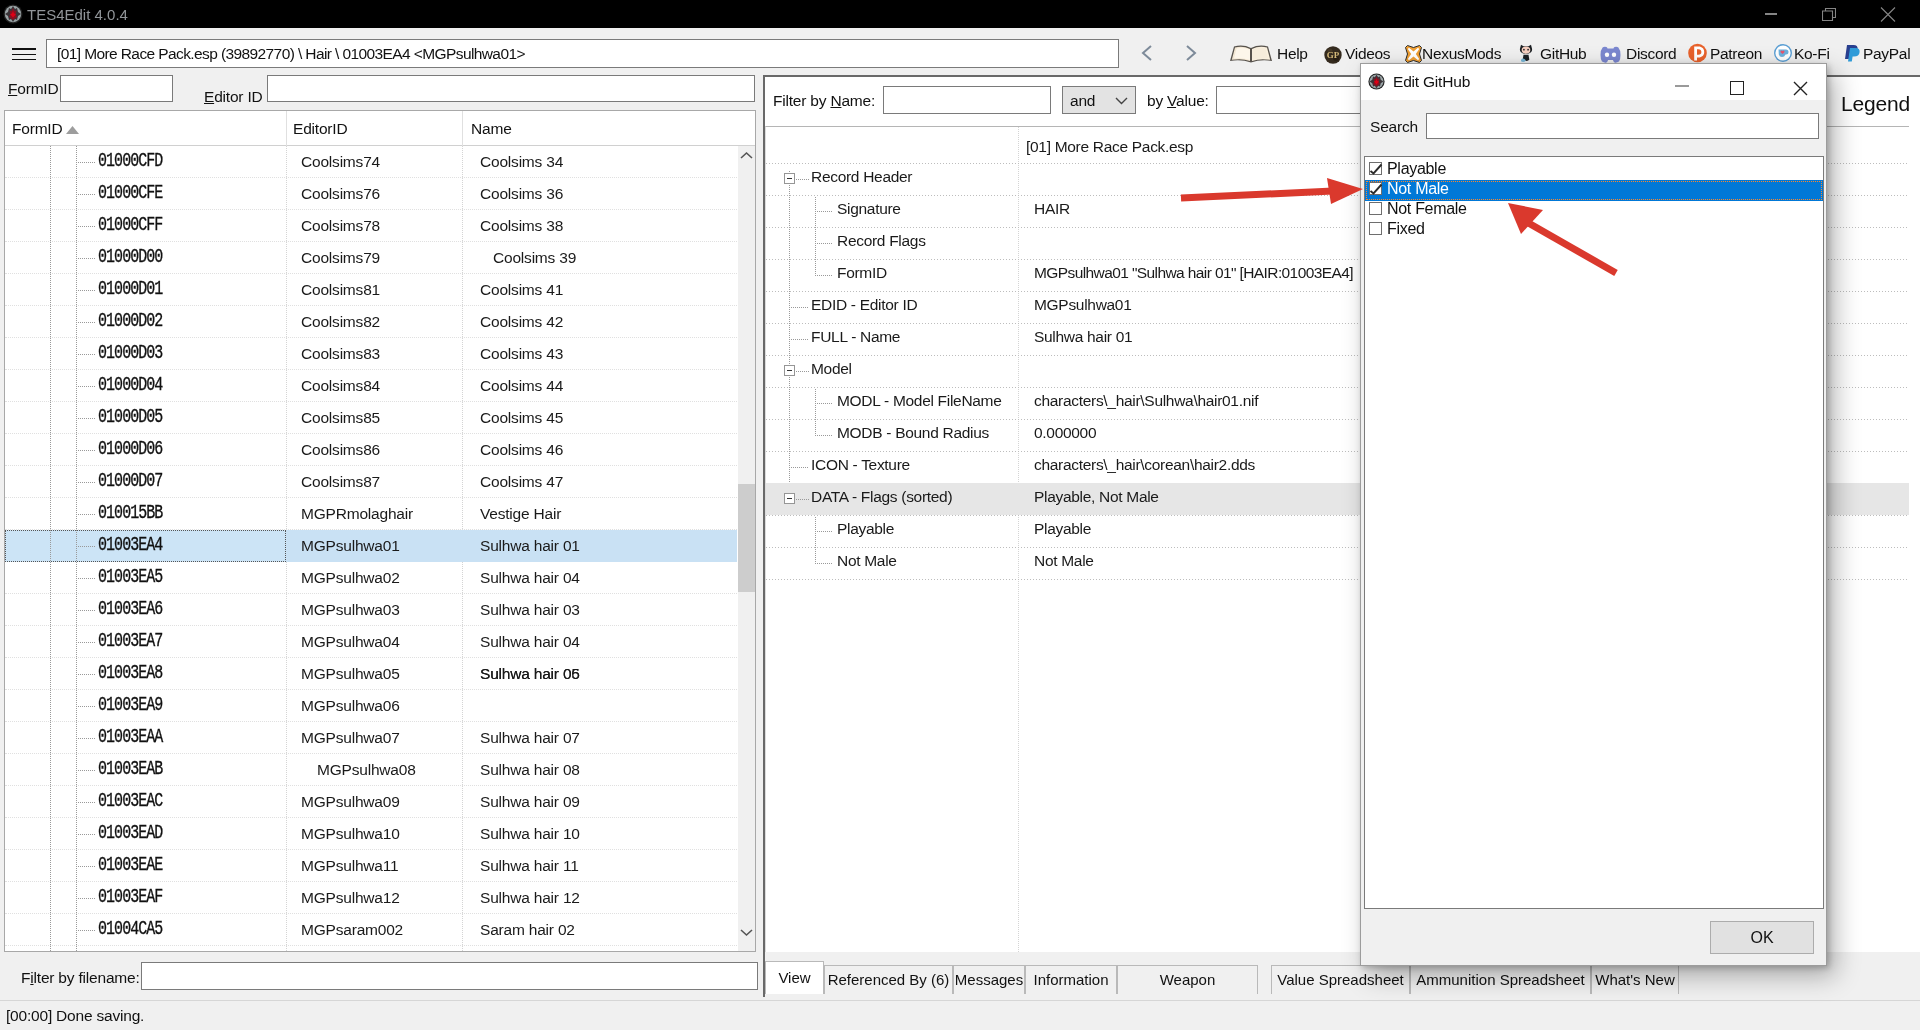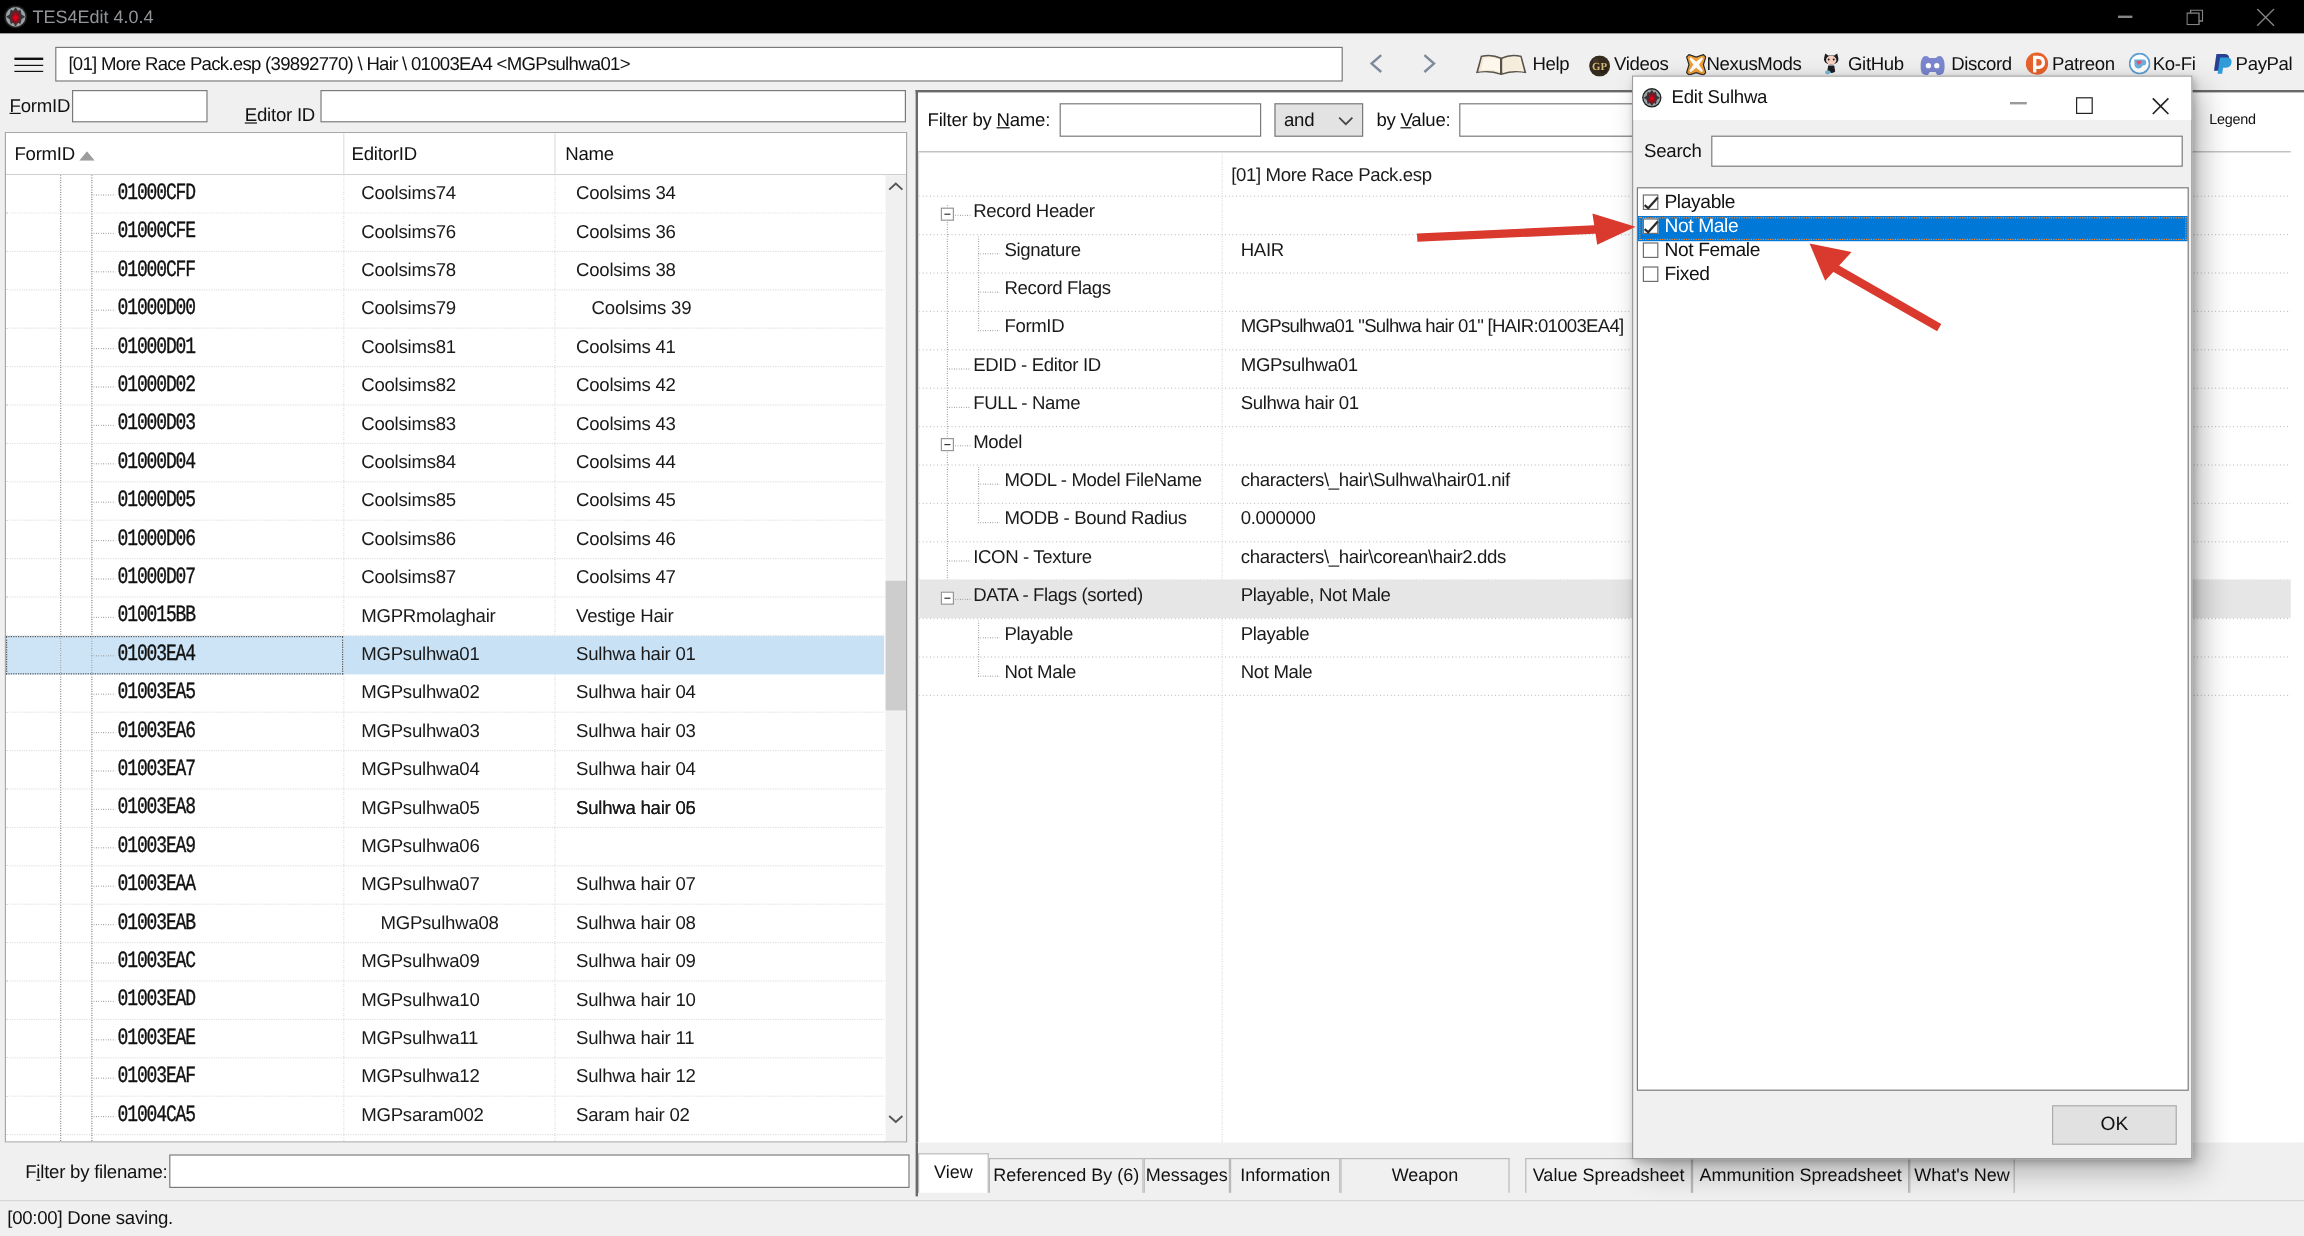--- a/index.html
+++ b/index.html
@@ -277,21 +277,21 @@
 <div class="abs" style="left:763px;top:75px;width:1157px;height:877px;background:#fff;border-top:2px solid #696969;border-left:2px solid #696969"></div>
 <div class="lbl" style="left:773px;top:92px">Filter by <span class="u">N</span>ame:</div>
 <div class="inp" style="left:883px;top:86px;width:168px;height:28px"></div>
 <div class="abs" style="left:1062px;top:86px;width:74px;height:28px;background:#e3e3e3;border:1px solid #7a7a7a"></div>
 <div class="lbl" style="left:1070px;top:92px">and</div>
 <svg class="abs" style="left:1115px;top:97px" width="13" height="8" viewBox="0 0 13 8">
     <path d="M1 1 L6.5 6.5 L12 1" stroke="#444" stroke-width="1.4" fill="none"></path>
   </svg>
 <div class="lbl" style="left:1147px;top:92px">by <span class="u">V</span>alue:</div>
 <div class="inp" style="left:1216px;top:86px;width:554px;height:28px"></div>
-<div class="lbl" style="left:1841px;top:92px;font-size:12px">Legend</div>
+<div class="lbl" style="left:1841px;top:92px;font-size:21px">Legend</div>
 <div class="abs" style="left:765px;top:126px;width:1144px;height:826px;background:#fff;border-top:1px solid #b5b5b5;border-left:1px solid #dcdcdc;overflow:hidden">
 <div class="dotvl2" style="left:252px;top:0;height:826px"></div>
 
 <div class="val" style="left:260px;top:11px">[01] More Race Pack.esp</div>
 <div class="rrow-sep" style="left:0;top:36px;width:1144px"></div>
 <div class="dotv" style="left:23px;top:44px;height:328px"></div>
 <div class="rrow-sep" style="left:0;top:68px;width:1144px"></div>
 <div class="treebox" style="left:18px;top:46px"></div>
 <div class="doth" style="left:30px;top:52px;width:13px"></div>
 <div class="val" style="left:45px;top:41px">Record Header</div>
@@ -361,21 +361,21 @@
 <div class="lbl" style="left:6px;top:1007px;font-size:15.5px">[00:00] Done saving.</div>
 <div id="dlg" class="abs"></div>
 <div class="abs" style="left:1361px;top:64px;width:465px;height:36px;background:#fff"></div>
 <svg class="abs" style="left:1368px;top:73px" width="17" height="17" viewBox="0 0 20 20">
 <circle cx="10" cy="10" r="9.5" fill="#222"></circle>
 <circle cx="10" cy="10" r="8.2" fill="#9aa4a6"></circle>
 <path d="M10 2 L12 5 L14 4 L15 8 L18 10 L15 12 L14 16 L12 15 L10 18 L8 15 L6 16 L5 12 L2 10 L5 8 L6 4 L8 5 Z" fill="#3a3438"></path>
 <path d="M10 4 L11.5 7 L13.5 6.5 L12.5 10 L14 13 L10 16 L6 13 L7.5 10 L6.5 6.5 L8.5 7 Z" fill="#8b1020"></path>
 <path d="M10 7 L11 9.5 L13 10 L10 13.5 L7 10 L9 9.5 Z" fill="#e00016"></path>
 </svg>
-<div class="lbl" style="left:1393px;top:73px;font-size:15.5px">Edit Sulhwa</div>
+<div class="lbl" style="left:1393px;top:73px;font-size:15.5px">Edit GitHub</div>
 <div class="abs" style="left:1675px;top:85px;width:14px;height:2px;background:#9a9a9a"></div>
 <div class="abs" style="left:1730px;top:81px;width:14px;height:14px;border:1.4px solid #222"></div>
 <svg class="abs" style="left:1793px;top:81px" width="15" height="15" viewBox="0 0 15 15">
 <path d="M1 1 L14 14 M14 1 L1 14" stroke="#222" stroke-width="1.4"></path>
   </svg>
 <div class="lbl" style="left:1370px;top:118px;font-size:15.5px">Search</div>
 <div class="inp" style="left:1426px;top:113px;width:393px;height:26px"></div>
 <div class="abs" style="left:1364px;top:156px;width:460px;height:753px;background:#fff;border:1px solid #7a7a7a"></div>
 <div class="cb" style="left:1369px;top:162px"></div>
 <svg class="abs" style="left:1369px;top:162px" width="15" height="14" viewBox="0 0 15 14">

